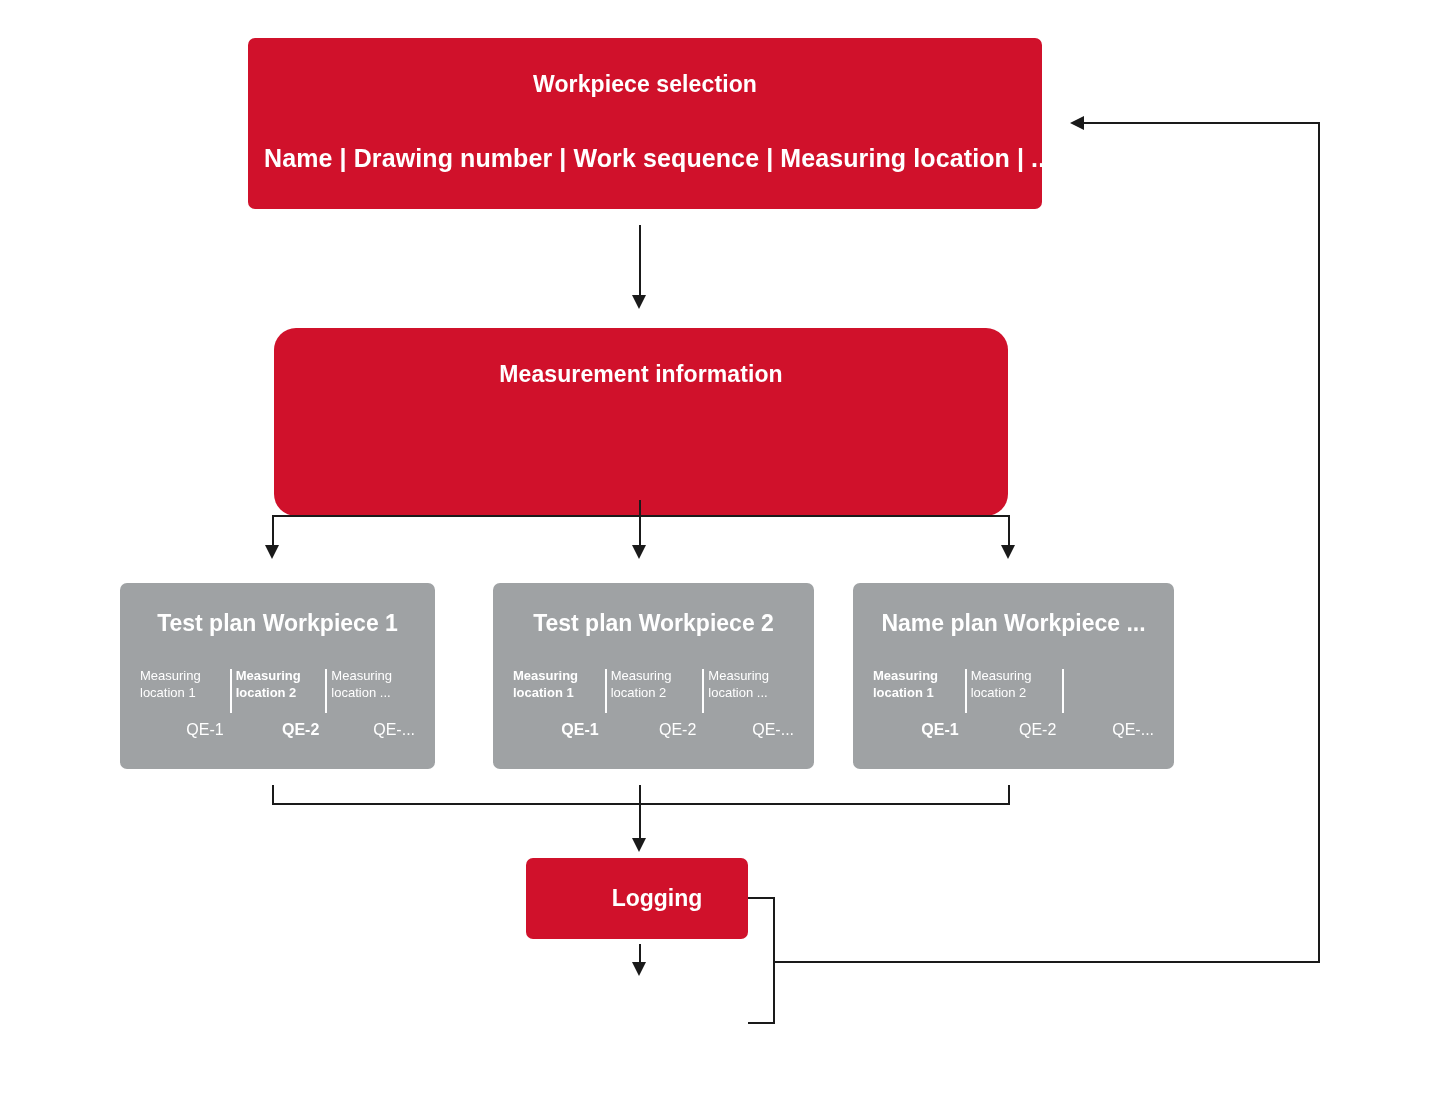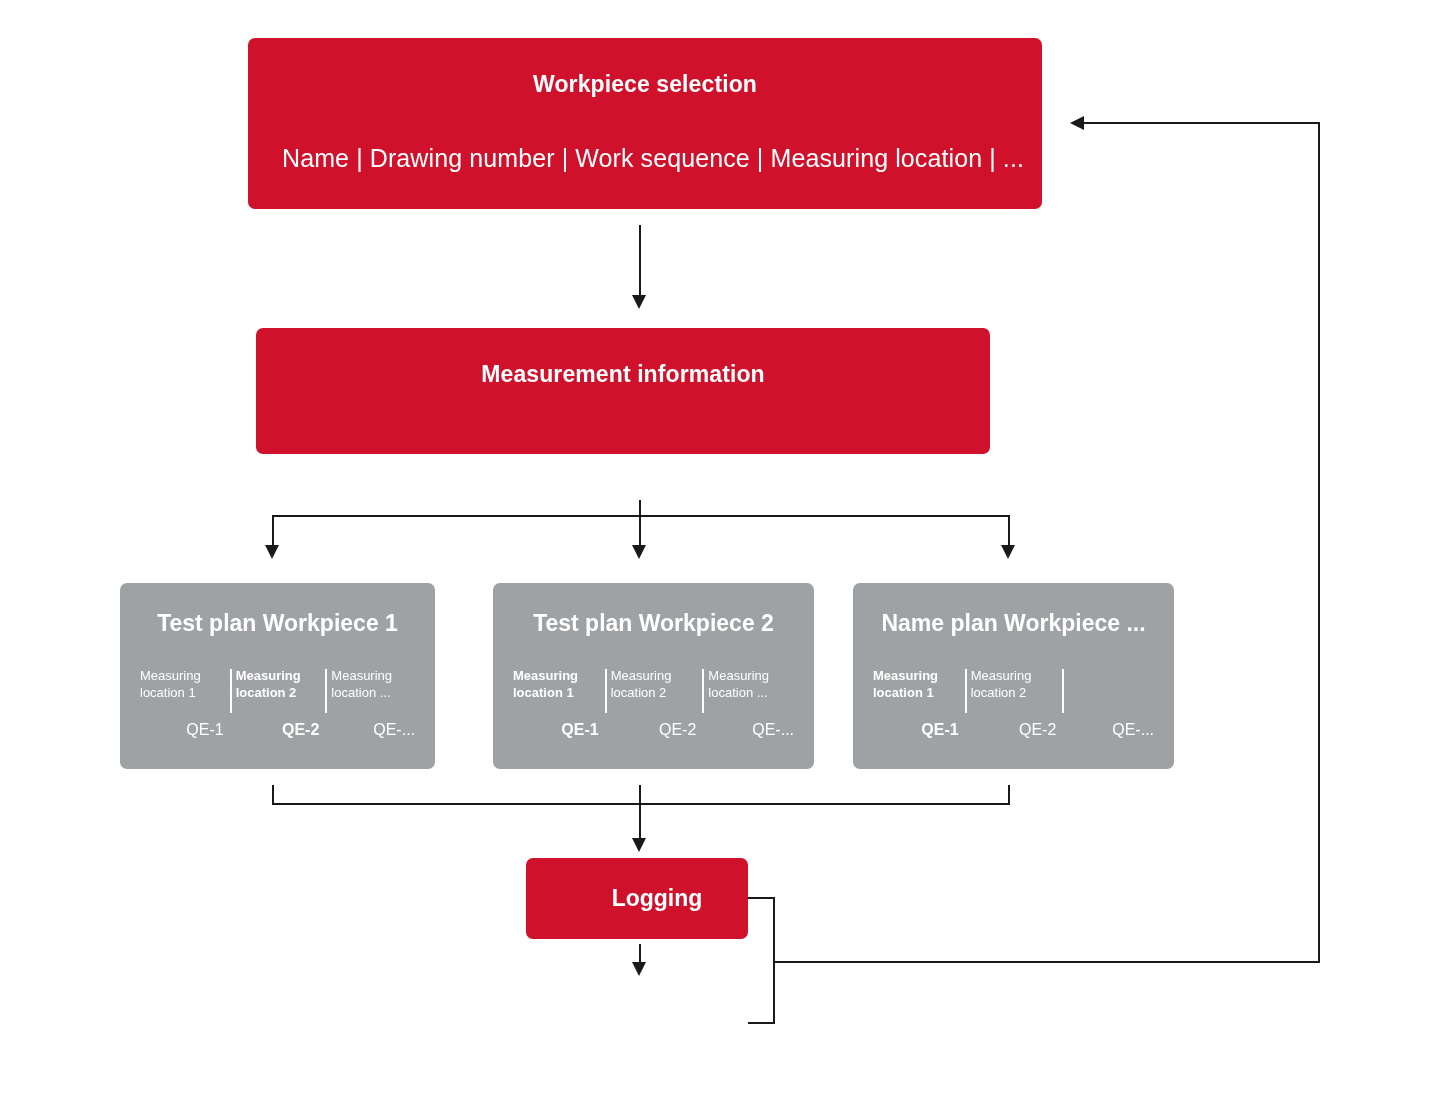--- a/index.html
+++ b/index.html
@@ -29,21 +29,21 @@
     text-align: center;
   }
   .node.red  { background: #d0112b; }
   .node.gray { background: #9fa2a4; }
 
   .node-title {
     font-weight: bold;
     line-height: 1.2;
   }
   .node-sub {
-    font-weight: normal;
+    font-weight: bold;
     line-height: 1.25;
     padding-left: 16px;
   }
 
   
   .stage .node-title {
     font-size: 23px;
     letter-spacing: 0.1px;
   }
   .stage .node-sub {
@@ -129,21 +129,21 @@
 </head>
 <body>
 
 <div id="canvas">
 
   <div class="node red stage" style="left:248px; top:38px; width:794px; height:171px;">
     <div class="node-title" style="position:absolute; left:0; right:0; top:33px;">Workpiece selection</div>
     <div class="node-sub" style="position:absolute; left:0; right:0; top:105px;">Name | Drawing number | Work sequence | Measuring location | ...</div>
   </div>
 
-  <div class="node red stage" style="left:256px; top:328px; width:734px; height:126px;">
+  <div class="node red stage" style="left:274px; top:328px; width:734px; height:188px;border-radius:22px;">
     <div class="node-title" style="position:absolute; left:0; right:0; top:33px;">Measurement information</div>
   </div>
 
   <div class="node gray plan" style="left:120px; top:583px; width:315px; height:186px;">
     <div class="node-title">Test plan Workpiece 1</div>
     <div class="plan-cols">
       <div class="plan-col">
         <div class="plan-loc">Measuring location 1</div>
         <div class="plan-qe">QE-1</div>
       </div>

